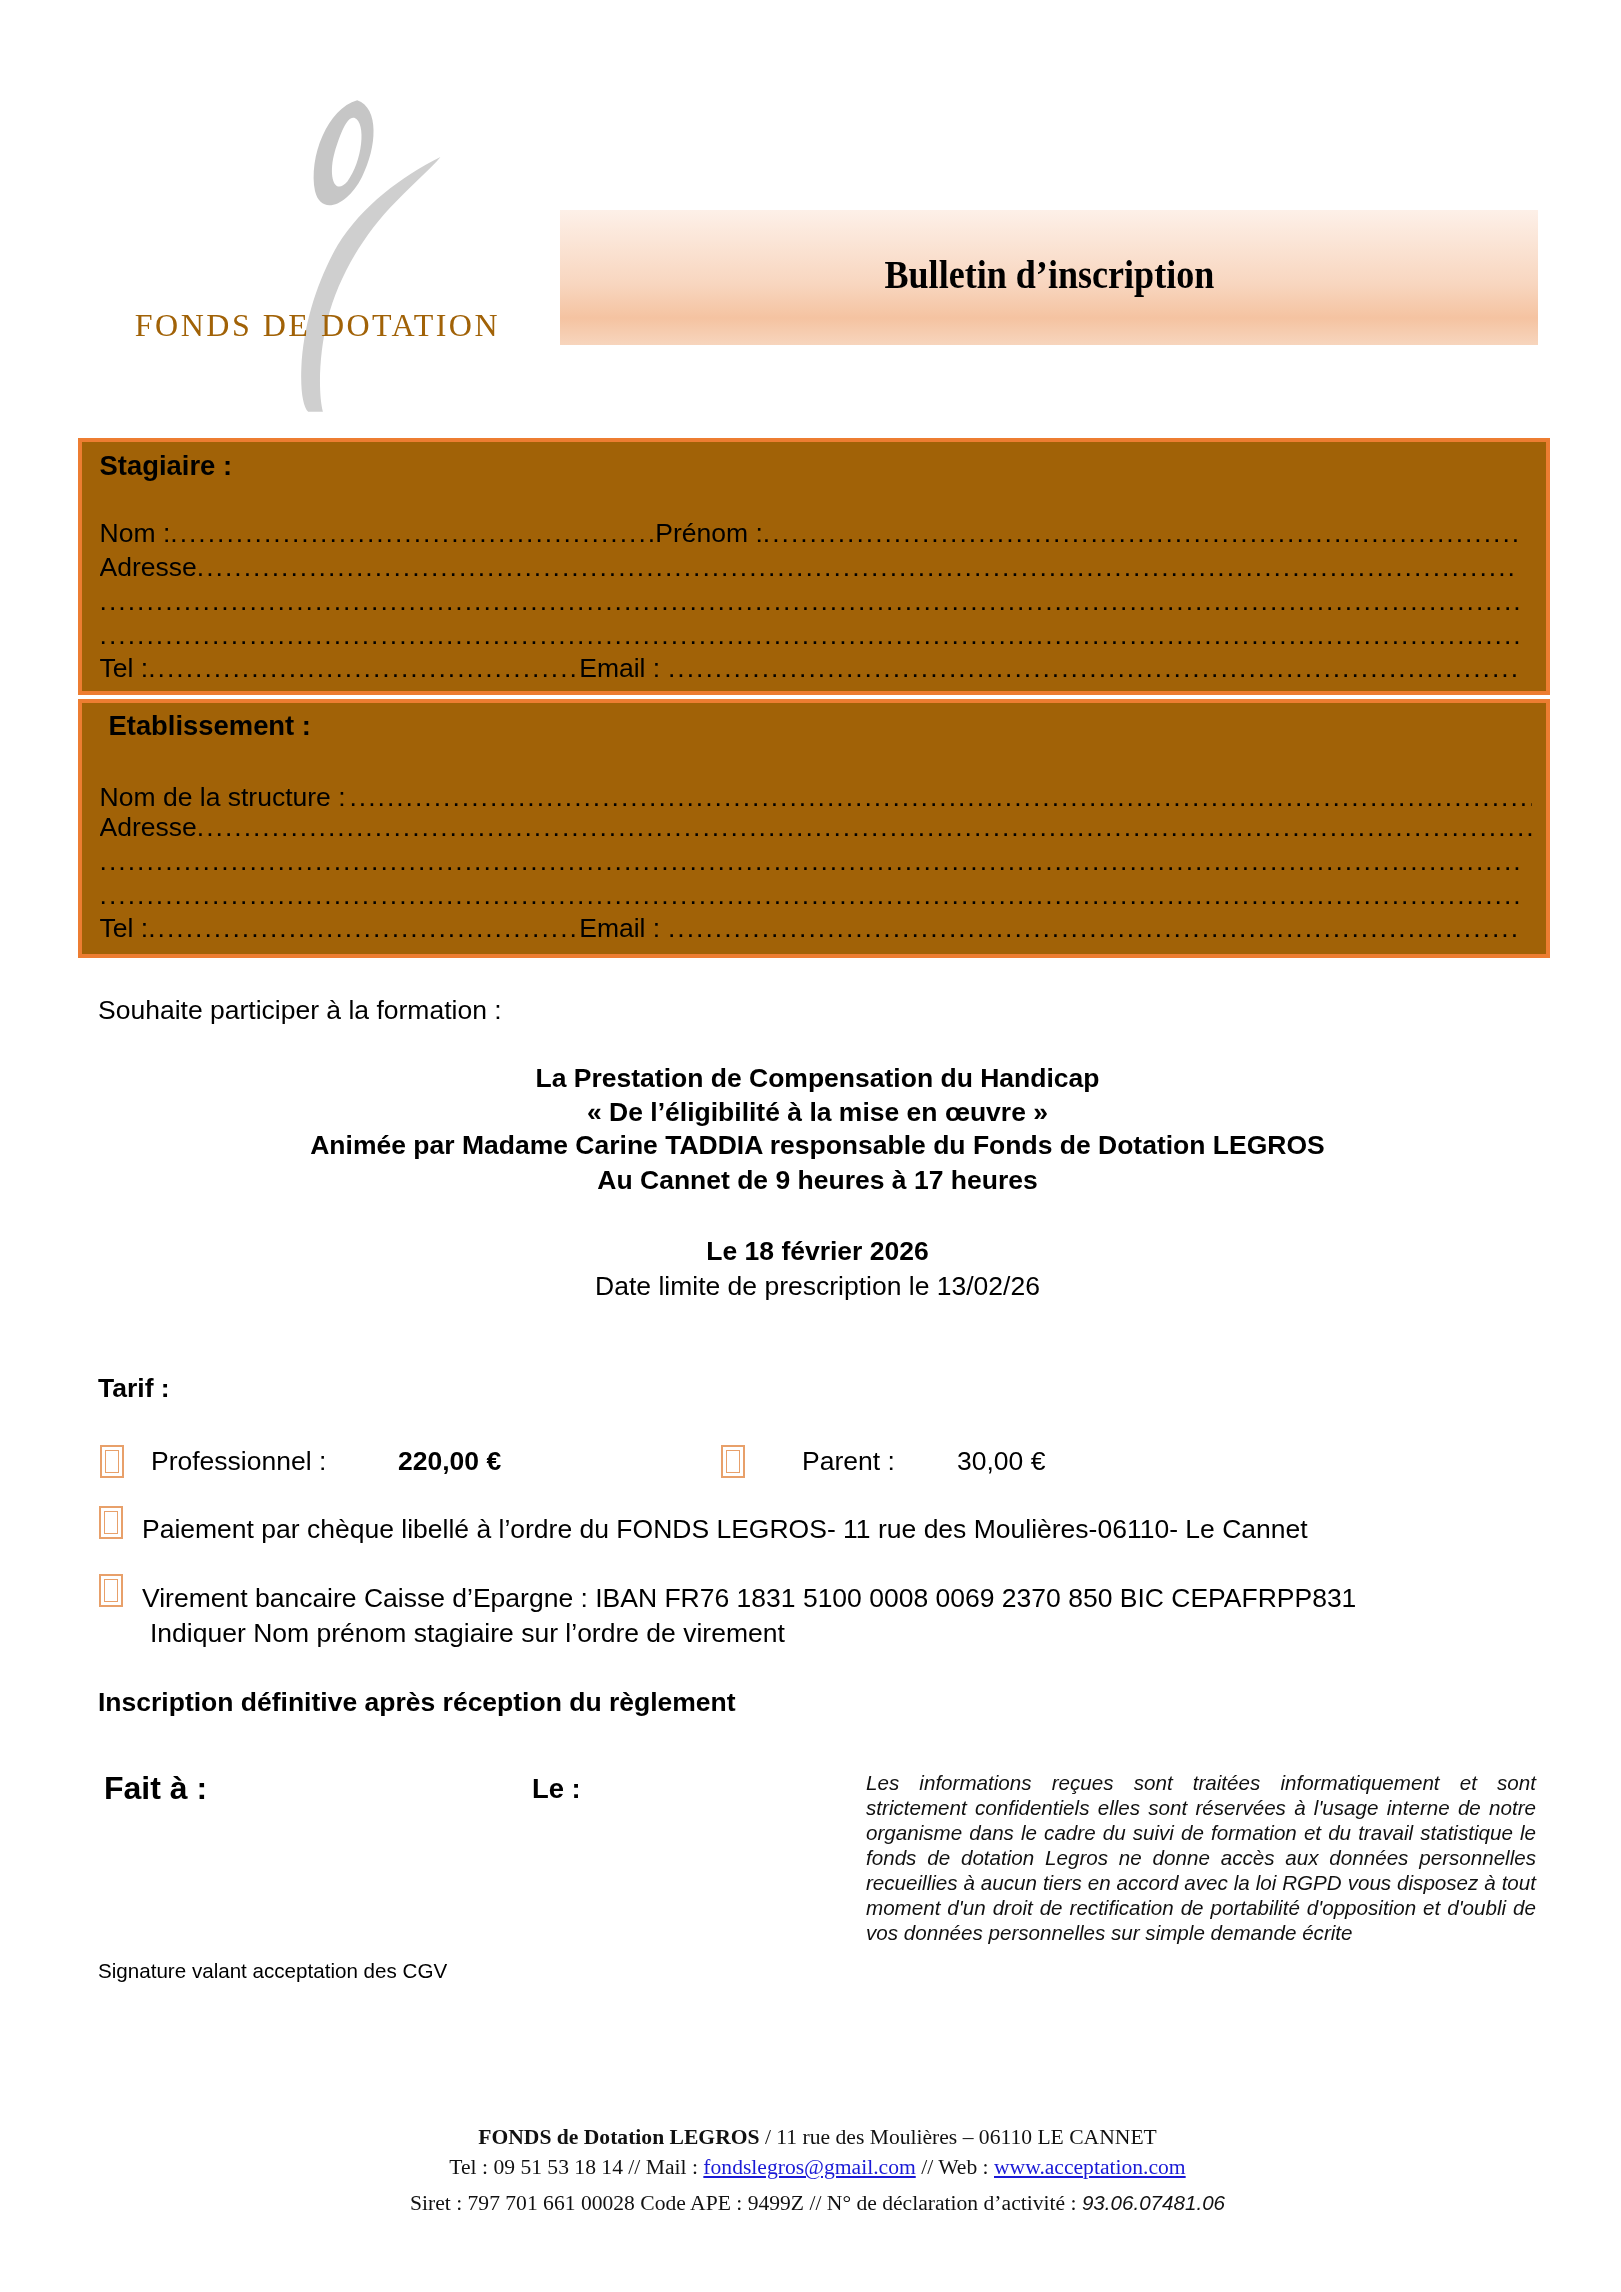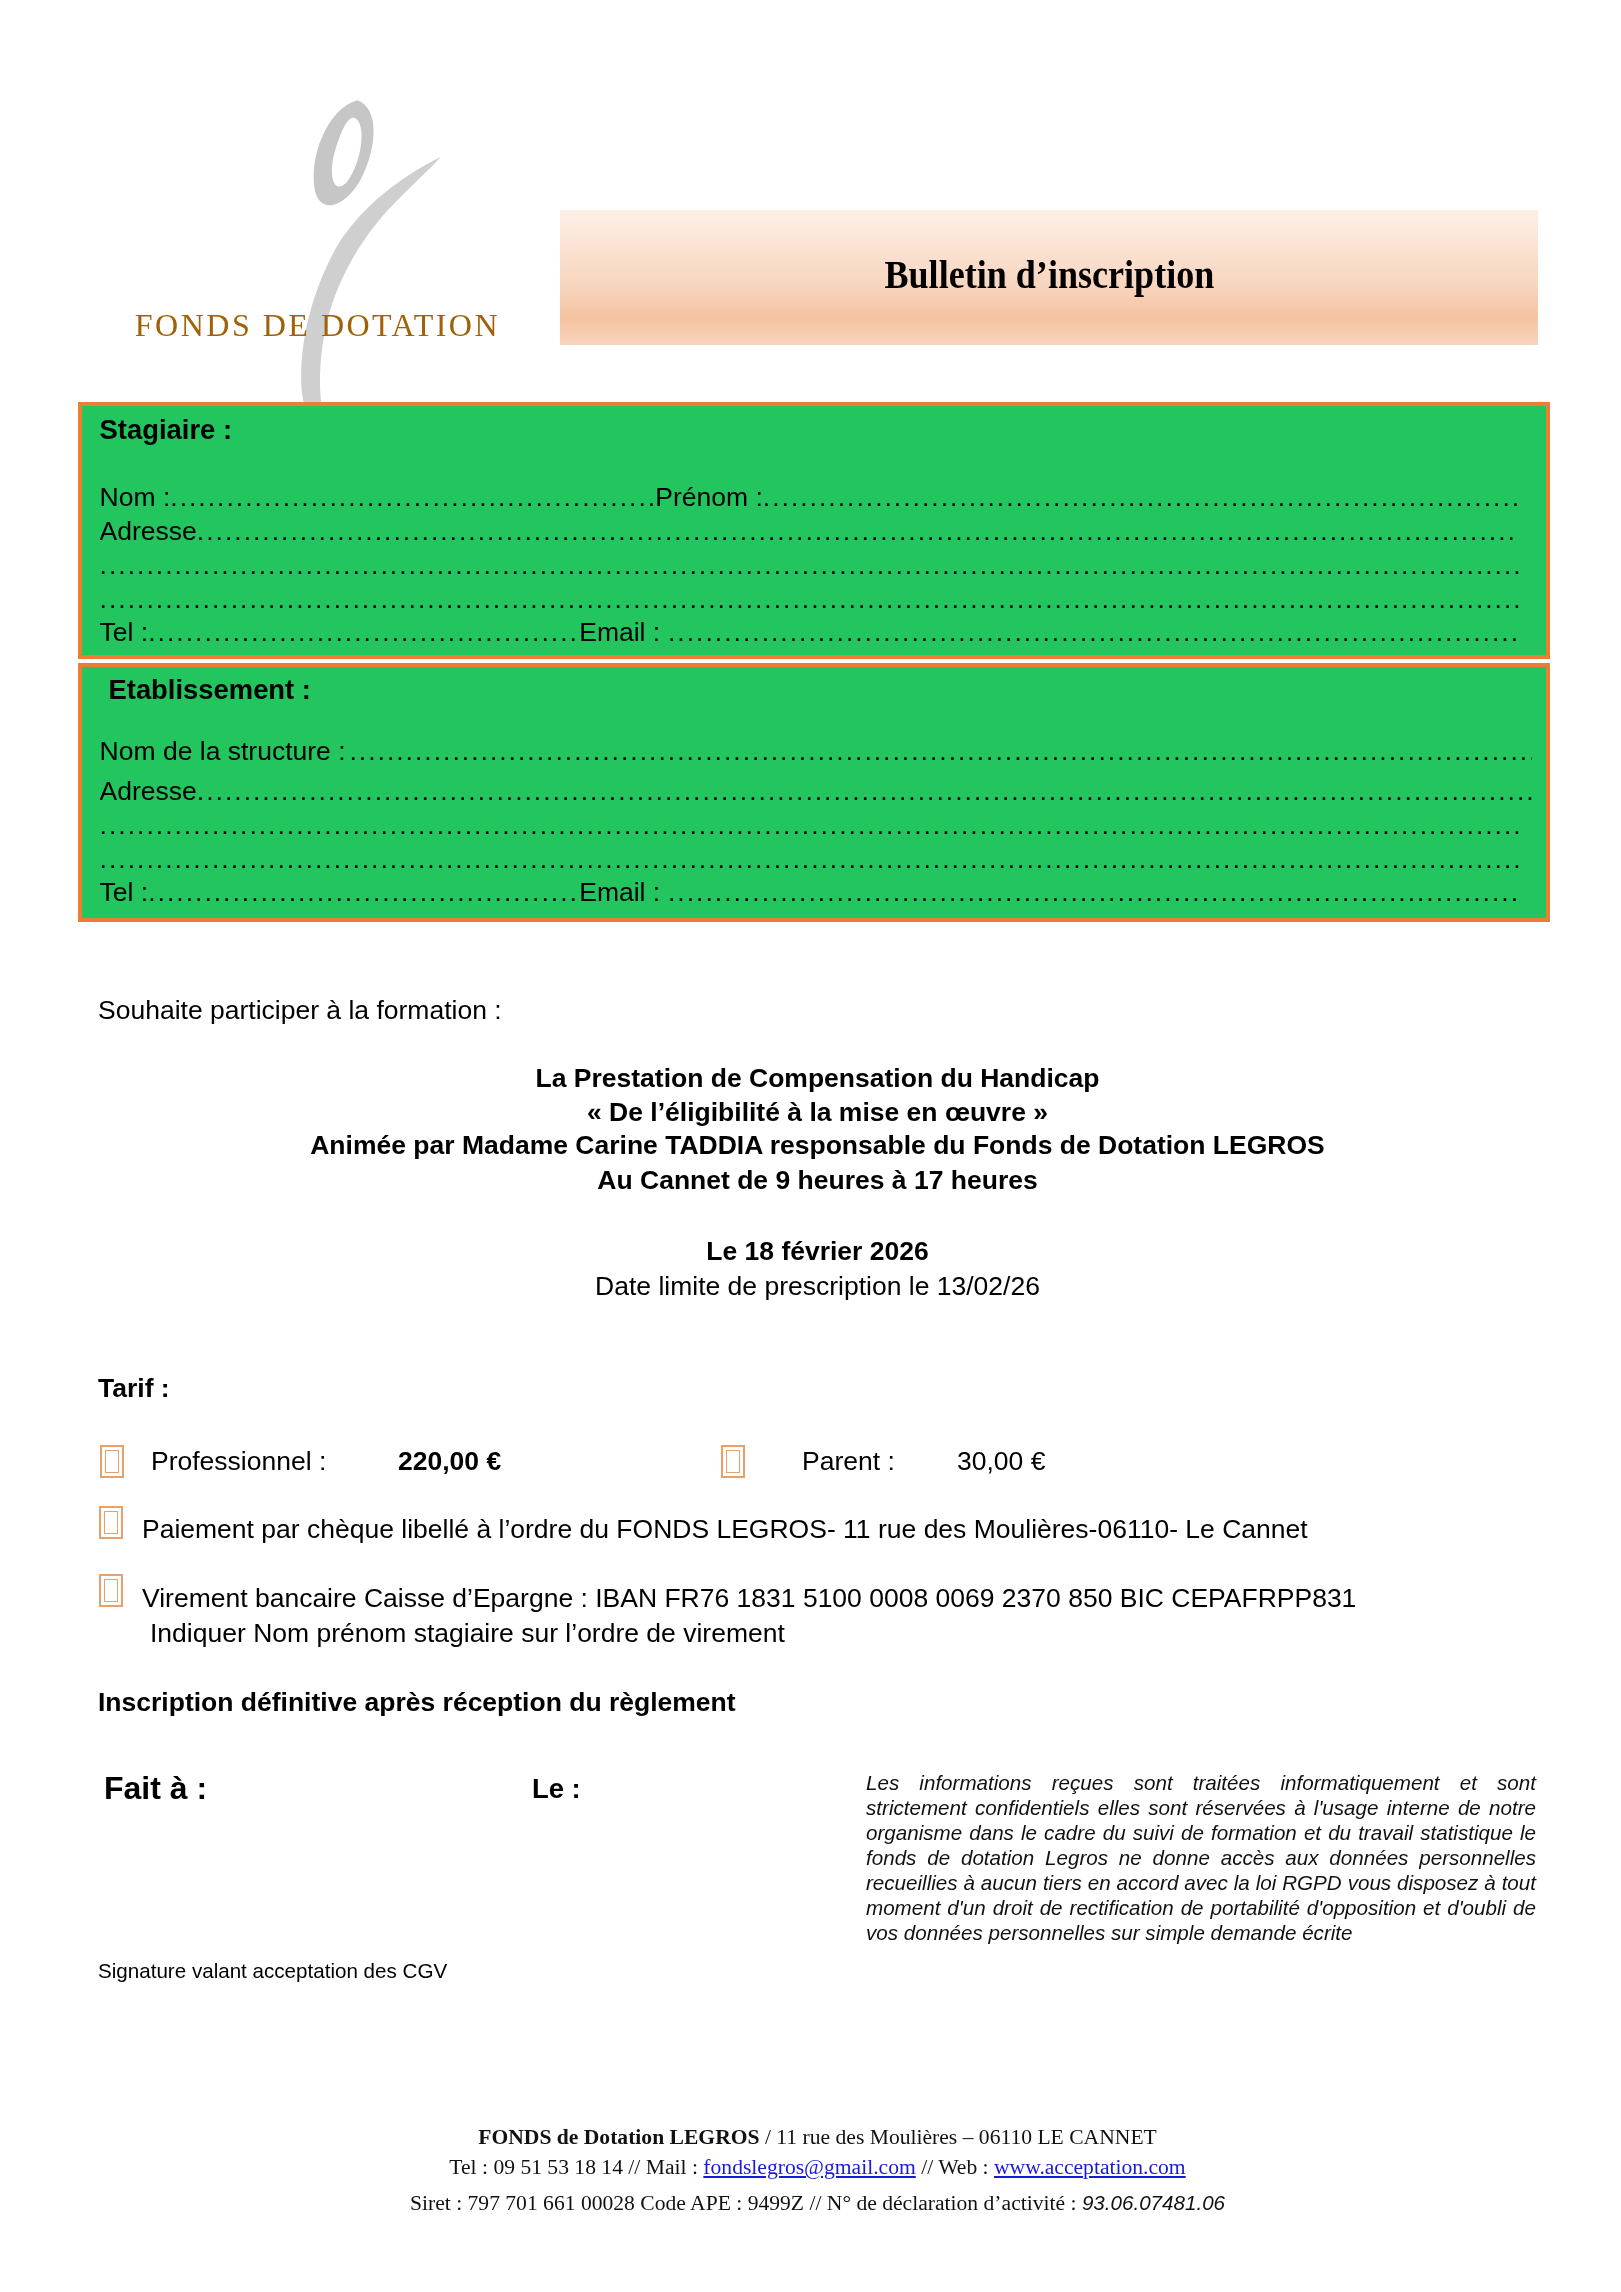--- a/index.html
+++ b/index.html
@@ -16,21 +16,21 @@
               color: #a16207; font-size: 32px; letter-spacing: 2.5px; line-height: 1; }
 
   
   .banner { left: 560px; top: 210px; width: 978px; height: 135px;
             background: linear-gradient(to bottom, #fdf0e8 0%, #f8d6bf 55%, #f5c3a1 80%, #f7d5bd 100%);
             display: flex; align-items: center; justify-content: center; }
   .banner-title { font-family: "Liberation Serif", serif; font-weight: bold; font-size: 41px;
                   transform: scaleX(0.88); margin-top: -7.8px; }
 
   
-  .box { left: 78px; width: 1472px; border: 4.9px solid #ed7d31; background: #22c55e; box-sizing: border-box; }
+  .box { left: 78px; width: 1472px; border: 4.9px solid #ed7d31; background: #a16207; box-sizing: border-box; margin-top: 36px; }
   .box1 { top: 402px; height: 257px; }
   .box2 { top: 663px; height: 259px; }
   .box-heading { position: absolute; font-weight: bold; font-size: 27.4px; }
   .field-line { position: absolute; left: 17.6px; right: 27.4px; font-size: 26.5px; line-height: 33px;
                 white-space: nowrap; overflow: hidden; display: flex; }
   .field-line .lbl { flex: 0 0 auto; }
   .field-line .dots { flex: 1 1 auto; overflow: hidden; letter-spacing: 2px; }
   .field-line .dots::after { content: "................................................................................................................................................................................................................................................................"; }
   .field-line .lbl2 { flex: 0 0 auto; }
 
@@ -90,21 +90,21 @@
     <span class="lbl">Tel :</span>
     <span class="dots" style="flex:0 0 431px;"></span>
     <span class="lbl2" style="margin-right:7.8px;">Email :</span>
     <span class="dots"></span>
   </div>
 </div>
 
 <div class="abs box box2">
   <div class="box-heading" style="left:26.5px; top:6.9px;">Etablissement :</div>
 
-  <div class="field-line" style="top:68px; right:13.7px;">
+  <div class="field-line" style="top:78px; right:13.7px;">
     <span class="lbl" style="margin-right:3.9px;">Nom de la structure :</span>
     <span class="dots"></span>
   </div>
   <div class="field-line" style="top:108px; right:13.7px;">
     <span class="lbl">Adresse</span>
     <span class="dots"></span>
   </div>
   <div class="field-line" style="top:142px;">
     <span class="dots"></span>
   </div>

